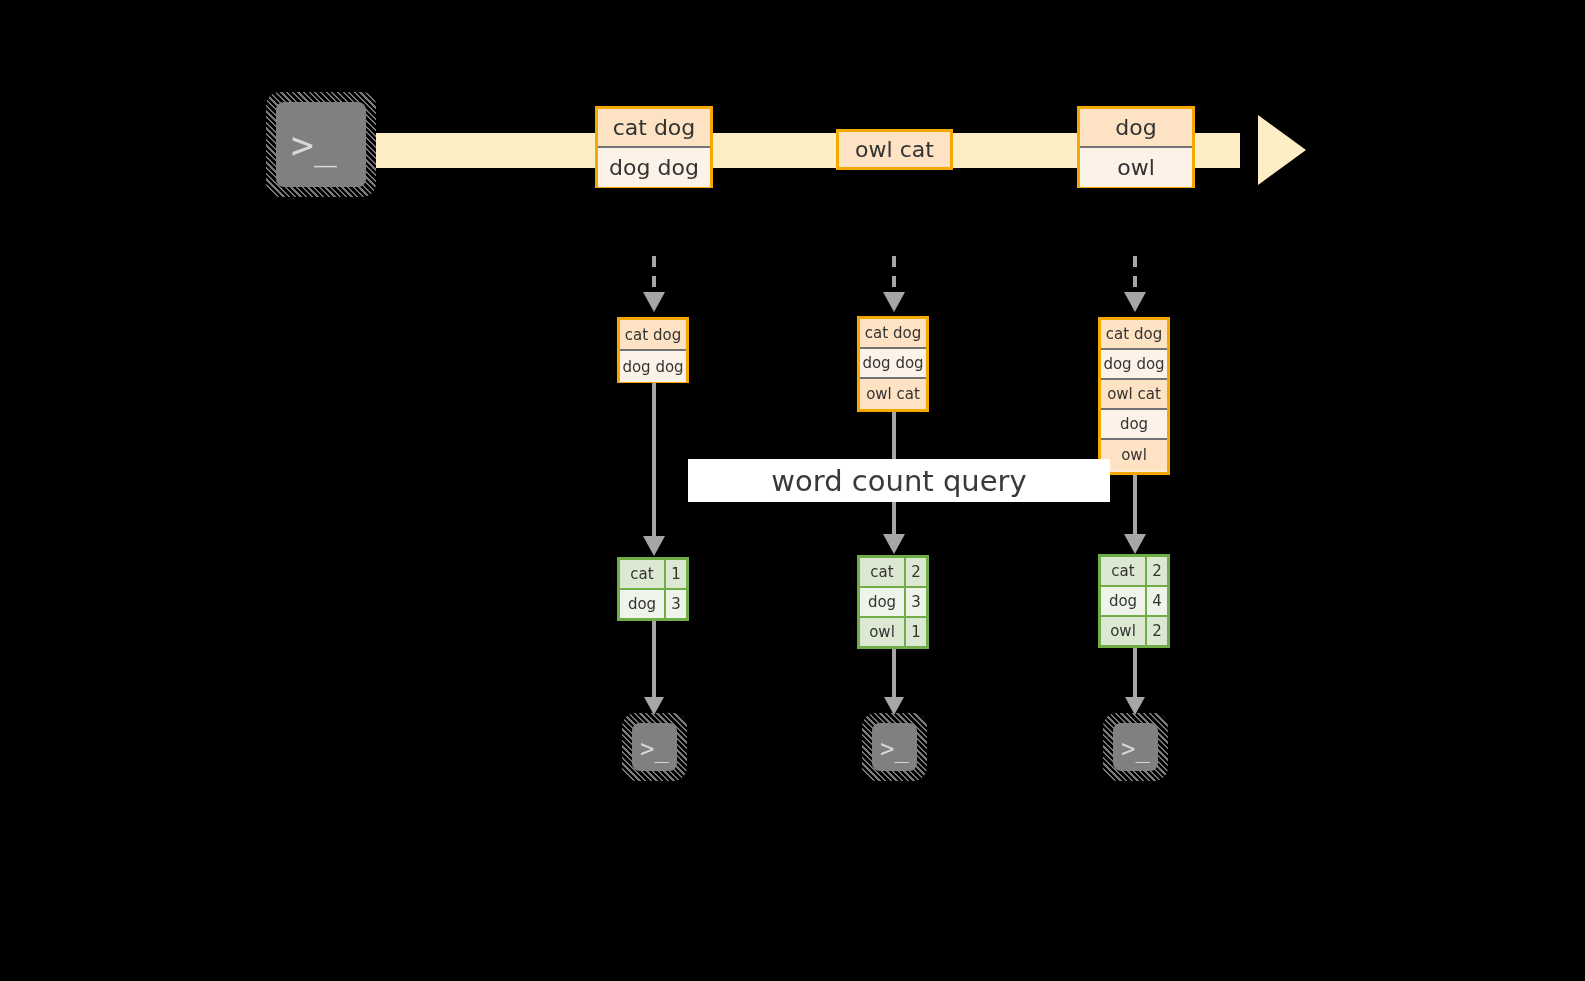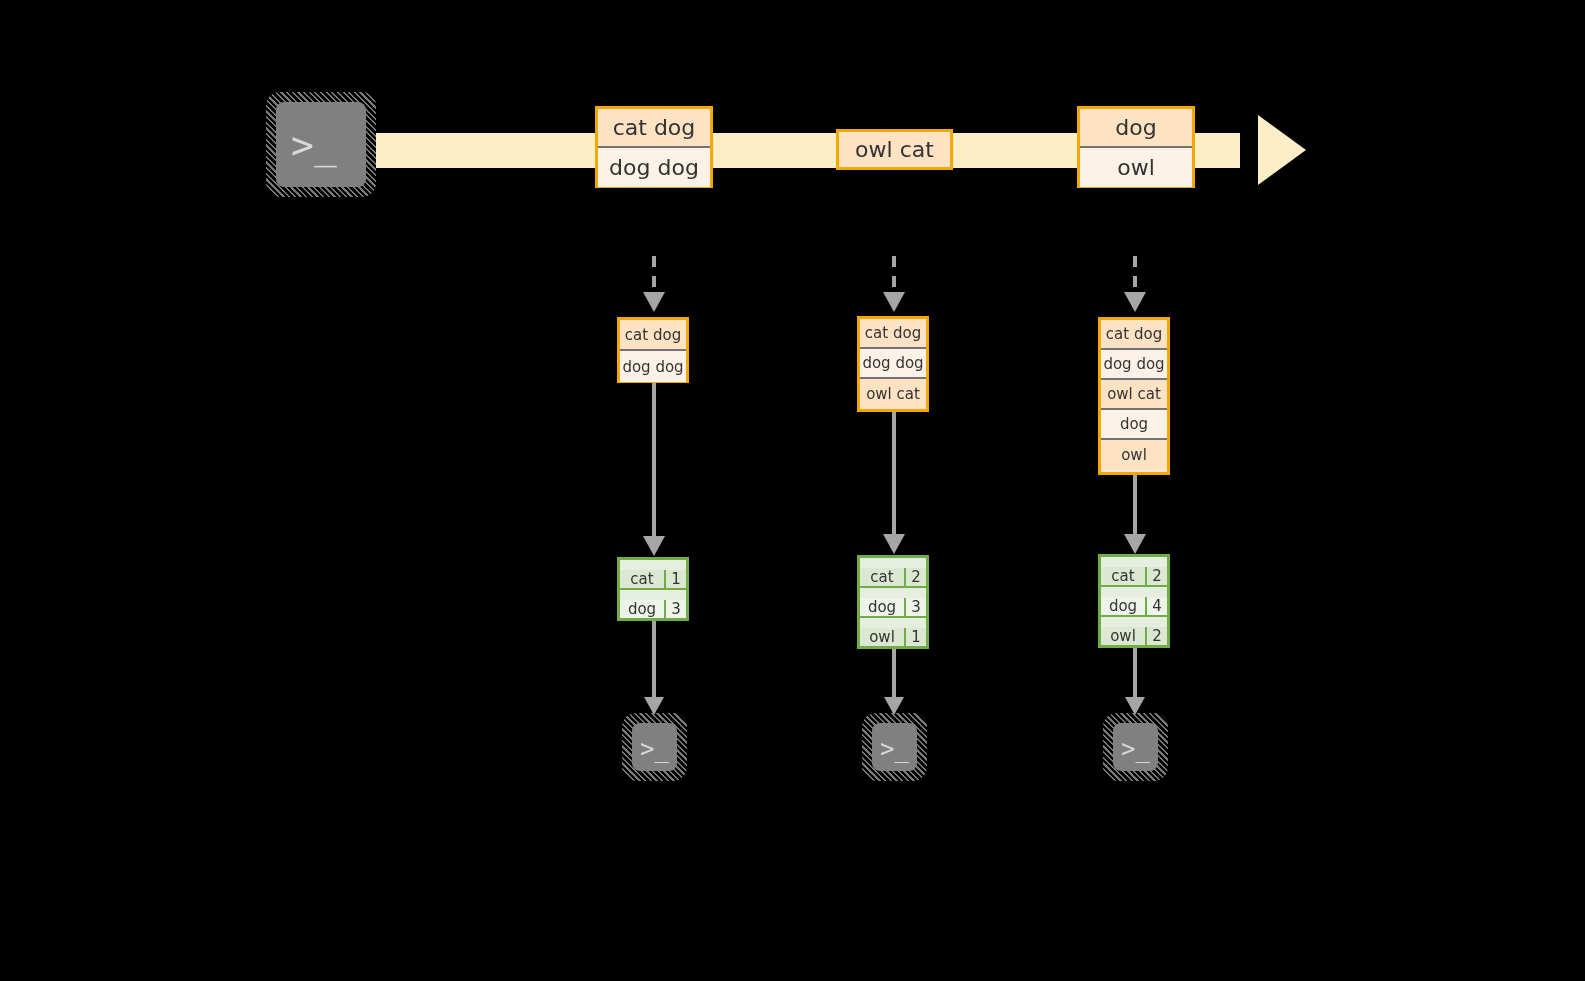--- a/index.html
+++ b/index.html
@@ -95,21 +95,20 @@
     background: #e6efdf;
     z-index: 6;
     display: flex;
     flex-direction: column;
   }
   .grow {
     box-sizing: border-box;
     display: flex;
     flex: 1 1 0;
     border-bottom: 2px solid #71ad47;
-    align-items: flex-end;
   }
   .grow:last-child { border-bottom: none; }
   .gcell {
     box-sizing: border-box;
     display: flex;
     align-items: center;
     justify-content: center;
     color: #333333;
     white-space: nowrap;
   }
@@ -288,14 +287,15 @@
   <div class="vline" style="left:1133px; top:648px; height:51px;"></div>
   <div class="vhead small" style="left:1125px; top:697px;"></div>
 
   <div class="term" style="left:1103px; top:713px; width:65px; height:68px;">
     <div class="hatch"></div>
     <div class="inner">
       <span class="glyph" style="left:8px; top:14px; font-size:24px;">&gt;_</span>
     </div>
   </div>
 
+  <div class="query-label" style="left:688px; top:459px; width:422px; height:43px; font-size:29px;">word count query</div>
 
 </div>
 
 </body></html>

